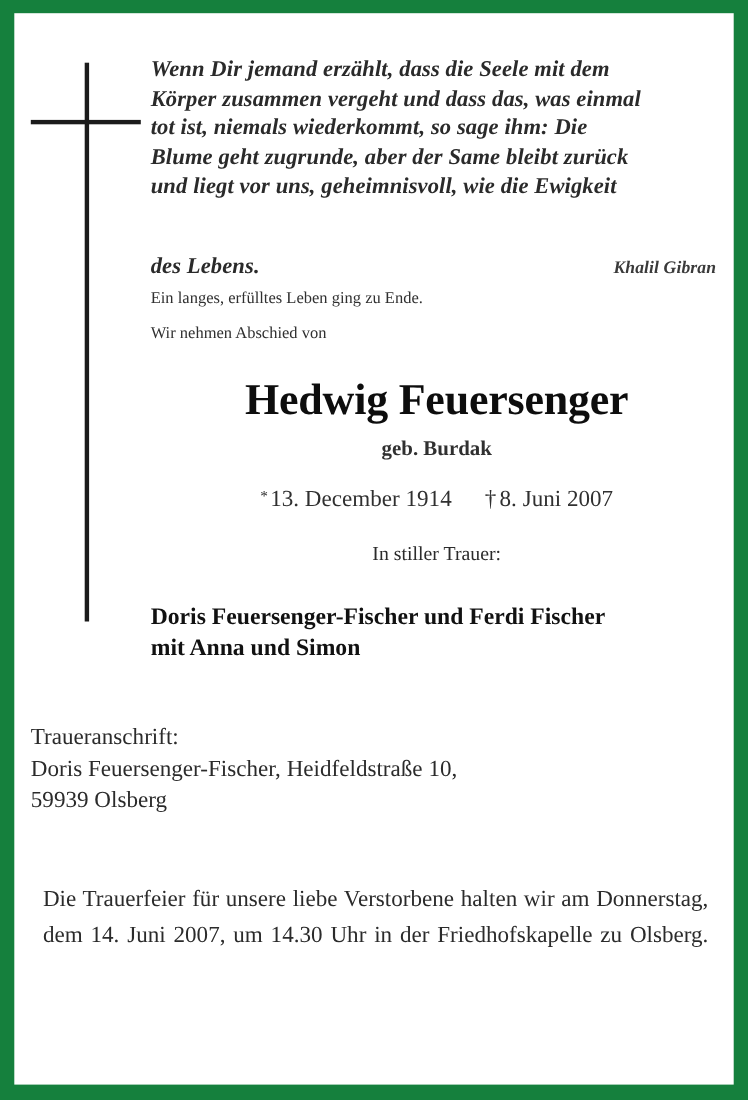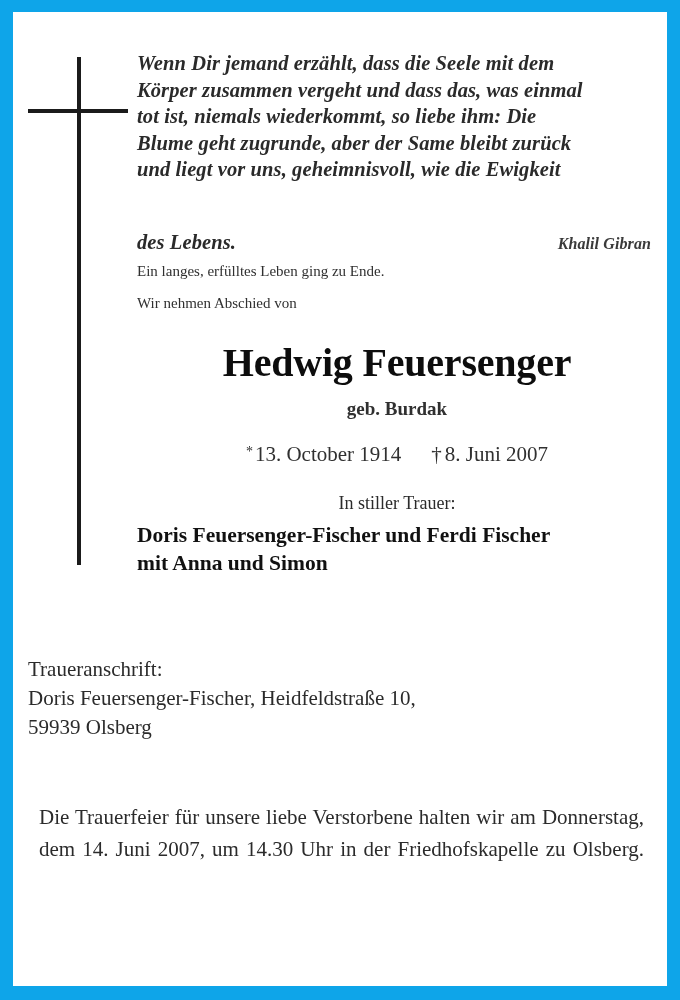--- a/index.html
+++ b/index.html
@@ -10,21 +10,21 @@
   body {
     width: 680px;
     height: 1000px;
     overflow: hidden;
   }
 
   #notice {
     position: relative;
     width: 680px;
     height: 1000px;
-    background: #0ea5e9;
+    background: #15803d;
     box-sizing: border-box;
     padding: 12px 13px 14px 13px;
   }
 
   .sheet {
     position: relative;
     width: 100%;
     height: 100%;
     background: #ffffff;
     box-sizing: border-box;
@@ -149,21 +149,21 @@
     width: 520px;
     font-family: "Liberation Serif", "DejaVu Serif", serif;
     color: #2b2b2b;
   }
   .mourners-label {
     font-size: 18px;
     line-height: 30px;
     text-align: center;
   }
   .mourners-names {
-    margin-top: 3px;
+    margin-top: 28px;
     font-weight: bold;
     font-size: 21.5px;
     line-height: 28px;
     color: #111111;
   }
 
   
   .address {
     position: absolute;
     left: 15px;
@@ -201,39 +201,39 @@
 
 <div id="notice">
   <div class="sheet">
 
     <div class="cross-stem"></div>
     <div class="cross-bar"></div>
 
     <div class="quote">
       <div class="line">Wenn Dir jemand erzählt, dass die Seele mit dem</div>
       <div class="line">Körper zusammen vergeht und dass das, was einmal</div>
-      <div class="line">tot ist, niemals wiederkommt, so liebe ihm: Die</div>
+      <div class="line">tot ist, niemals wiederkommt, so sage ihm: Die</div>
       <div class="line">Blume geht zugrunde, aber der Same bleibt zurück</div>
       <div class="line">und liegt vor uns, geheimnisvoll, wie die Ewigkeit</div>
       <div class="quote-last">
         <span>des Lebens.</span>
         <span class="quote-author">Khalil Gibran</span>
       </div>
     </div>
 
     <div class="intro">
       <div>Ein langes, erfülltes Leben ging zu Ende.</div>
       <div>Wir nehmen Abschied von</div>
     </div>
 
     <div class="deceased-name">Hedwig Feuersenger</div>
     <div class="maiden-name">geb. Burdak</div>
 
     <div class="dates">
-      <span class="birth-sym">*</span><span>13. October 1914</span><span class="gap"></span><span class="death-sym">†</span><span>8. Juni 2007</span>
+      <span class="birth-sym">*</span><span>13. December 1914</span><span class="gap"></span><span class="death-sym">†</span><span>8. Juni 2007</span>
     </div>
 
     <div class="mourners">
       <div class="mourners-label">In stiller Trauer:</div>
       <div class="mourners-names">
         <div>Doris Feuersenger-Fischer und Ferdi Fischer</div>
         <div>mit Anna und Simon</div>
       </div>
     </div>
 

